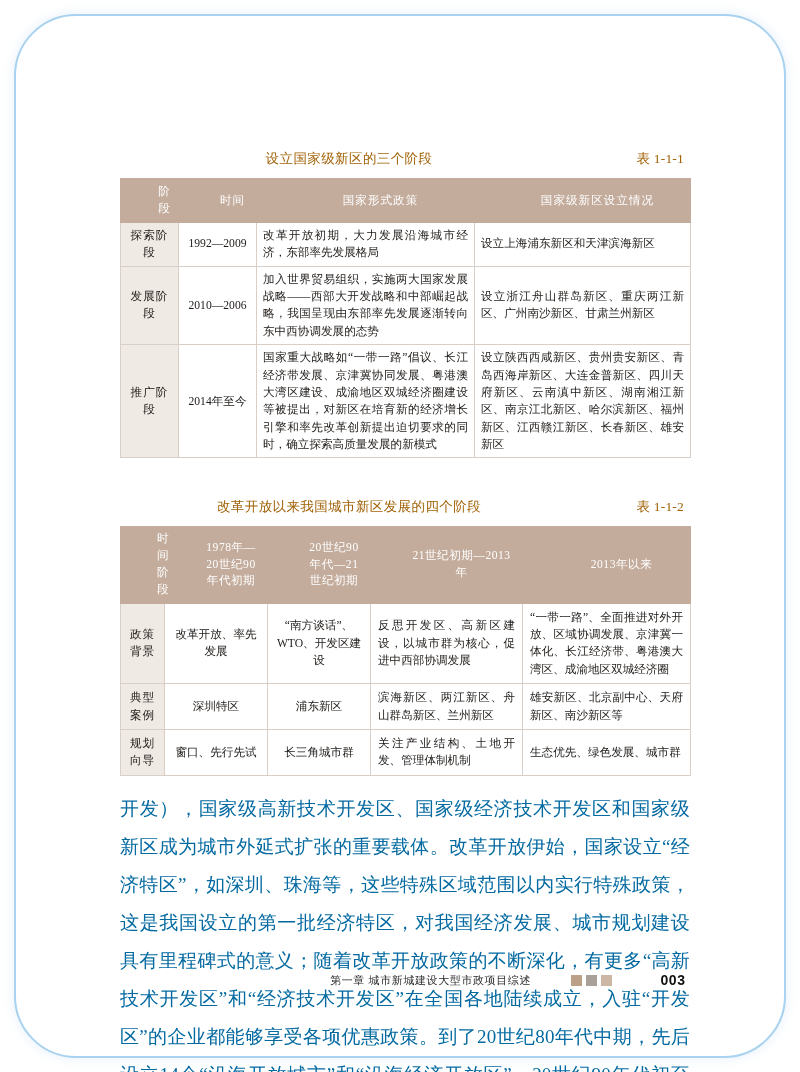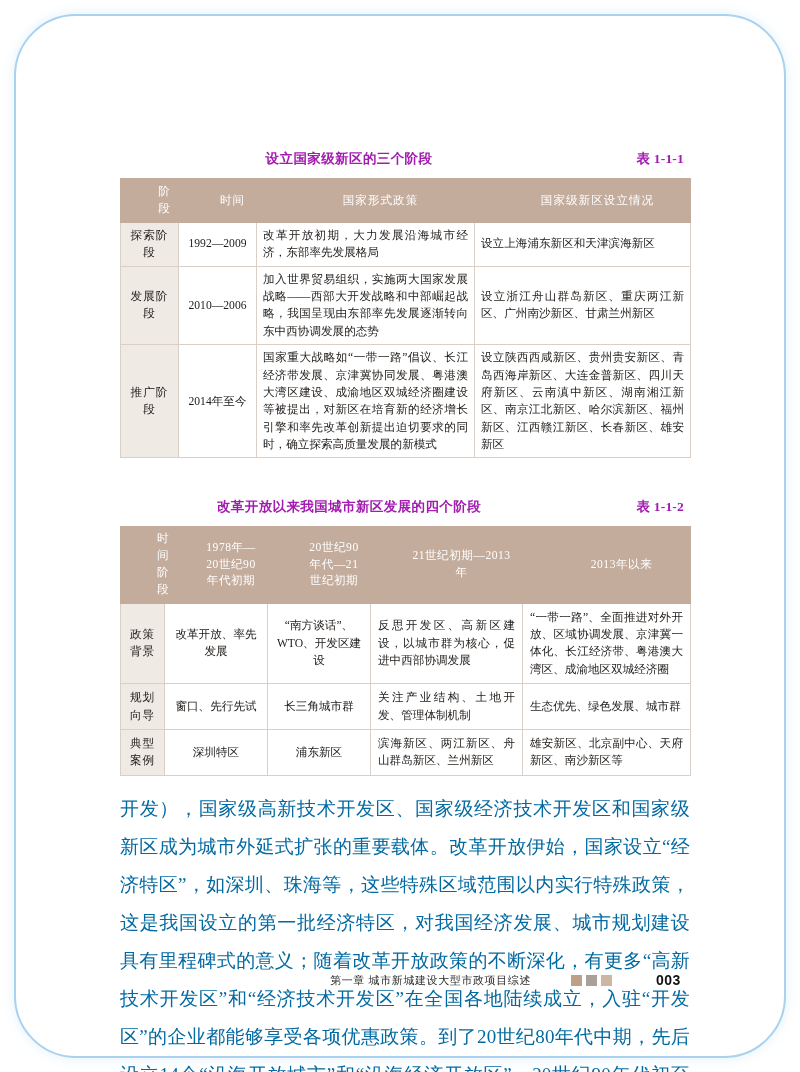--- a/index.html
+++ b/index.html
@@ -37,22 +37,22 @@
     width: 570px;
     height: 860px;
   }
 
   
   .tbl-caption {
     position: relative;
     height: 24px;
     margin-bottom: 4px;
     font-size: 13.5px;
-    color: #a21caf;
-    font-weight: bold;
+    color: #a16207;
+    font-weight: normal;
   }
   .tbl-caption .cap-title {
     position: absolute;
     left: 0;
     right: 0;
     text-align: center;
     padding-right: 112px;
     letter-spacing: 0.4px;
   }
   .tbl-caption .cap-num {
@@ -162,21 +162,21 @@
   }
   #footer .deco i:nth-child(2) { background: #9a8f87; }
   #footer .deco i:nth-child(3) { background: #c2aa94; }
   #footer .pageno {
     font-family: "Liberation Sans", sans-serif;
     font-size: 14px;
     font-weight: bold;
     color: #111;
     letter-spacing: 0.5px;
     min-width: 34px;
-    text-align: left;
+    text-align: center;
   }
 </style>
 </head>
 <body>
 
 <div id="page-frame"></div>
 
 <div id="content">
 
   <div class="tbl-caption">
@@ -247,32 +247,32 @@
     </thead>
     <tbody>
       <tr>
         <td class="col-label">政策背景</td>
         <td class="c-center">改革开放、率先发展</td>
         <td class="c-center">“南方谈话”、WTO、开发区建设</td>
         <td class="c-just">反思开发区、高新区建设，以城市群为核心，促进中西部协调发展</td>
         <td class="c-just">“一带一路”、全面推进对外开放、区域协调发展、京津冀一体化、长江经济带、粤港澳大湾区、成渝地区双城经济圈</td>
       </tr>
       <tr>
+        <td class="col-label">典型案例</td>
+        <td class="c-center">深圳特区</td>
+        <td class="c-center">浦东新区</td>
+        <td class="c-just">滨海新区、两江新区、舟山群岛新区、兰州新区</td>
+        <td class="c-just">雄安新区、北京副中心、天府新区、南沙新区等</td>
+      </tr>
+      <tr>
         <td class="col-label">规划向导</td>
         <td class="c-center">窗口、先行先试</td>
         <td class="c-center">长三角城市群</td>
         <td class="c-just">关注产业结构、土地开发、管理体制机制</td>
         <td class="c-just">生态优先、绿色发展、城市群</td>
-      </tr>
-      <tr>
-        <td class="col-label">典型案例</td>
-        <td class="c-center">深圳特区</td>
-        <td class="c-center">浦东新区</td>
-        <td class="c-just">滨海新区、两江新区、舟山群岛新区、兰州新区</td>
-        <td class="c-just">雄安新区、北京副中心、天府新区、南沙新区等</td>
       </tr>
     </tbody>
   </table>
 
   <p class="body-para">开发），国家级高新技术开发区、国家级经济技术开发区和国家级新区成为城市外延式扩张的重要载体。改革开放伊始，国家设立“经济特区”，如深圳、珠海等，这些特殊区域范围以内实行特殊政策，这是我国设立的第一批经济特区，对我国经济发展、城市规划建设具有里程碑式的意义；随着改革开放政策的不断深化，有更多“高新技术开发区”和“经济技术开发区”在全国各地陆续成立，入驻“开发区”的企业都能够享受各项优惠政策。到了20世纪80年代中期，先后设立14个“沿海开放城市”和“沿海经济开放区”。20世纪90年代初至今，成立了19个“国家级新区”，同时设立了“自贸区”等。2010年至今，大规模的综合性国家级新区的设立再次掀起城市新区建设的高潮，2017年4月，雄安新区的设立，更是上升到“千年大计、国家大事”的空前高度。截至</p>
 
 </div>
 
 <div id="footer">
   <span class="foot-text">第一章  城市新城建设大型市政项目综述</span>

